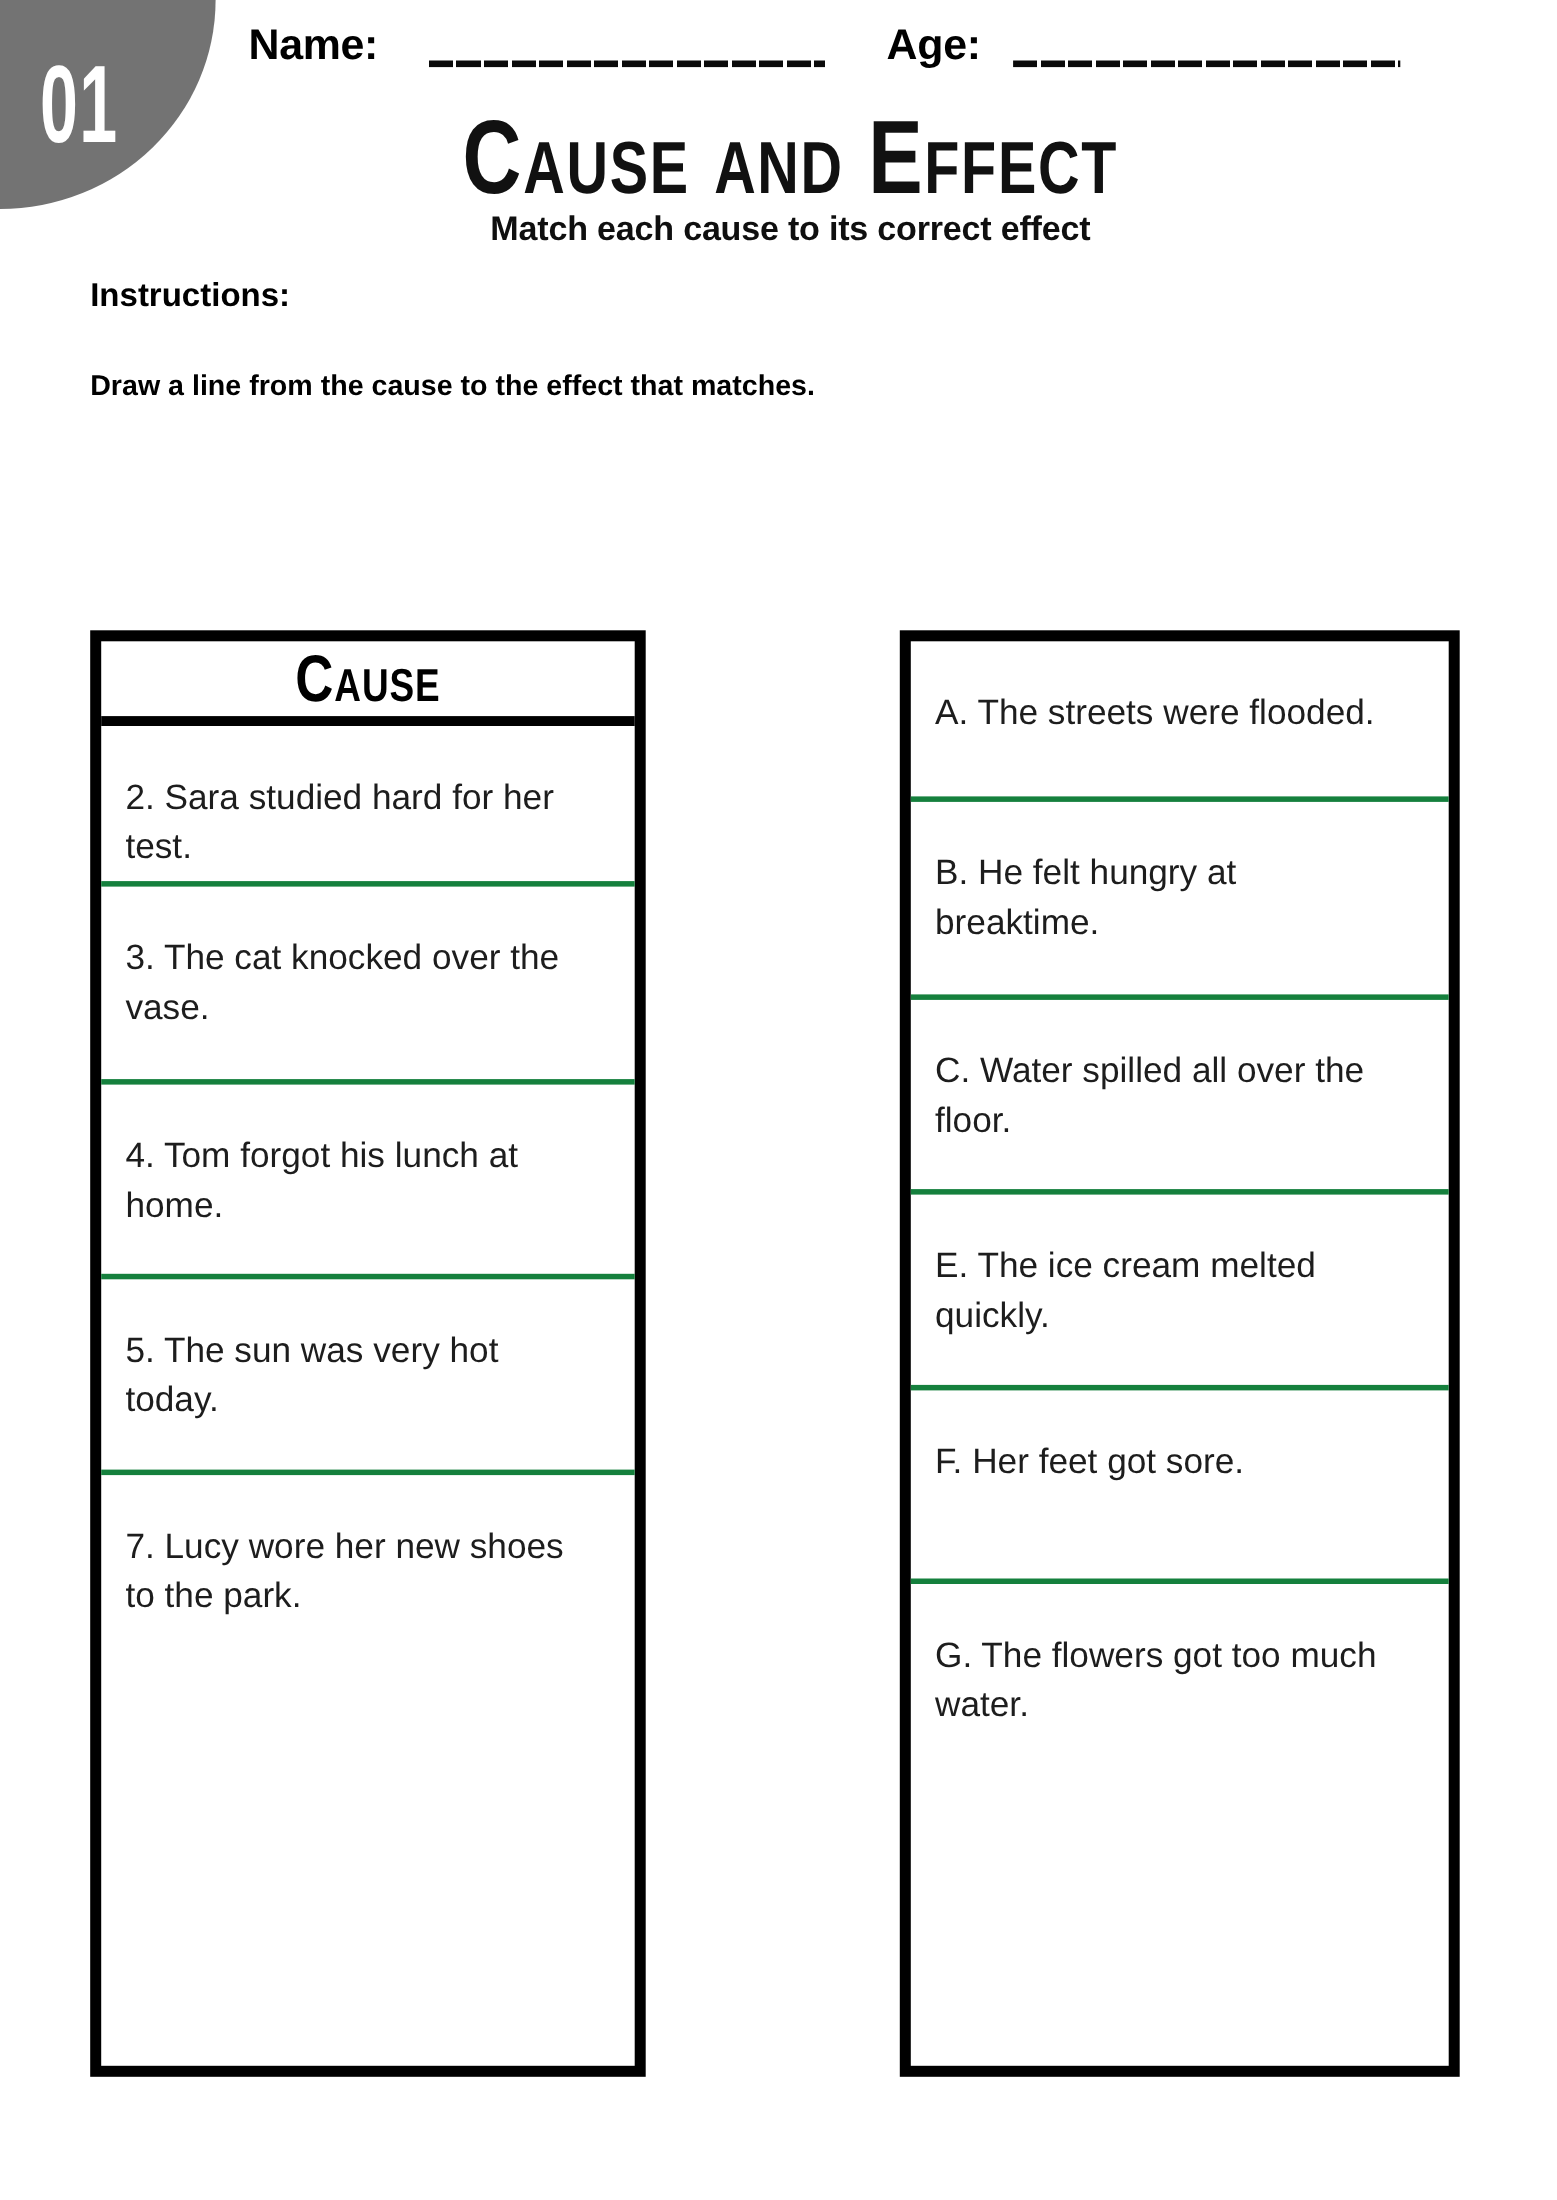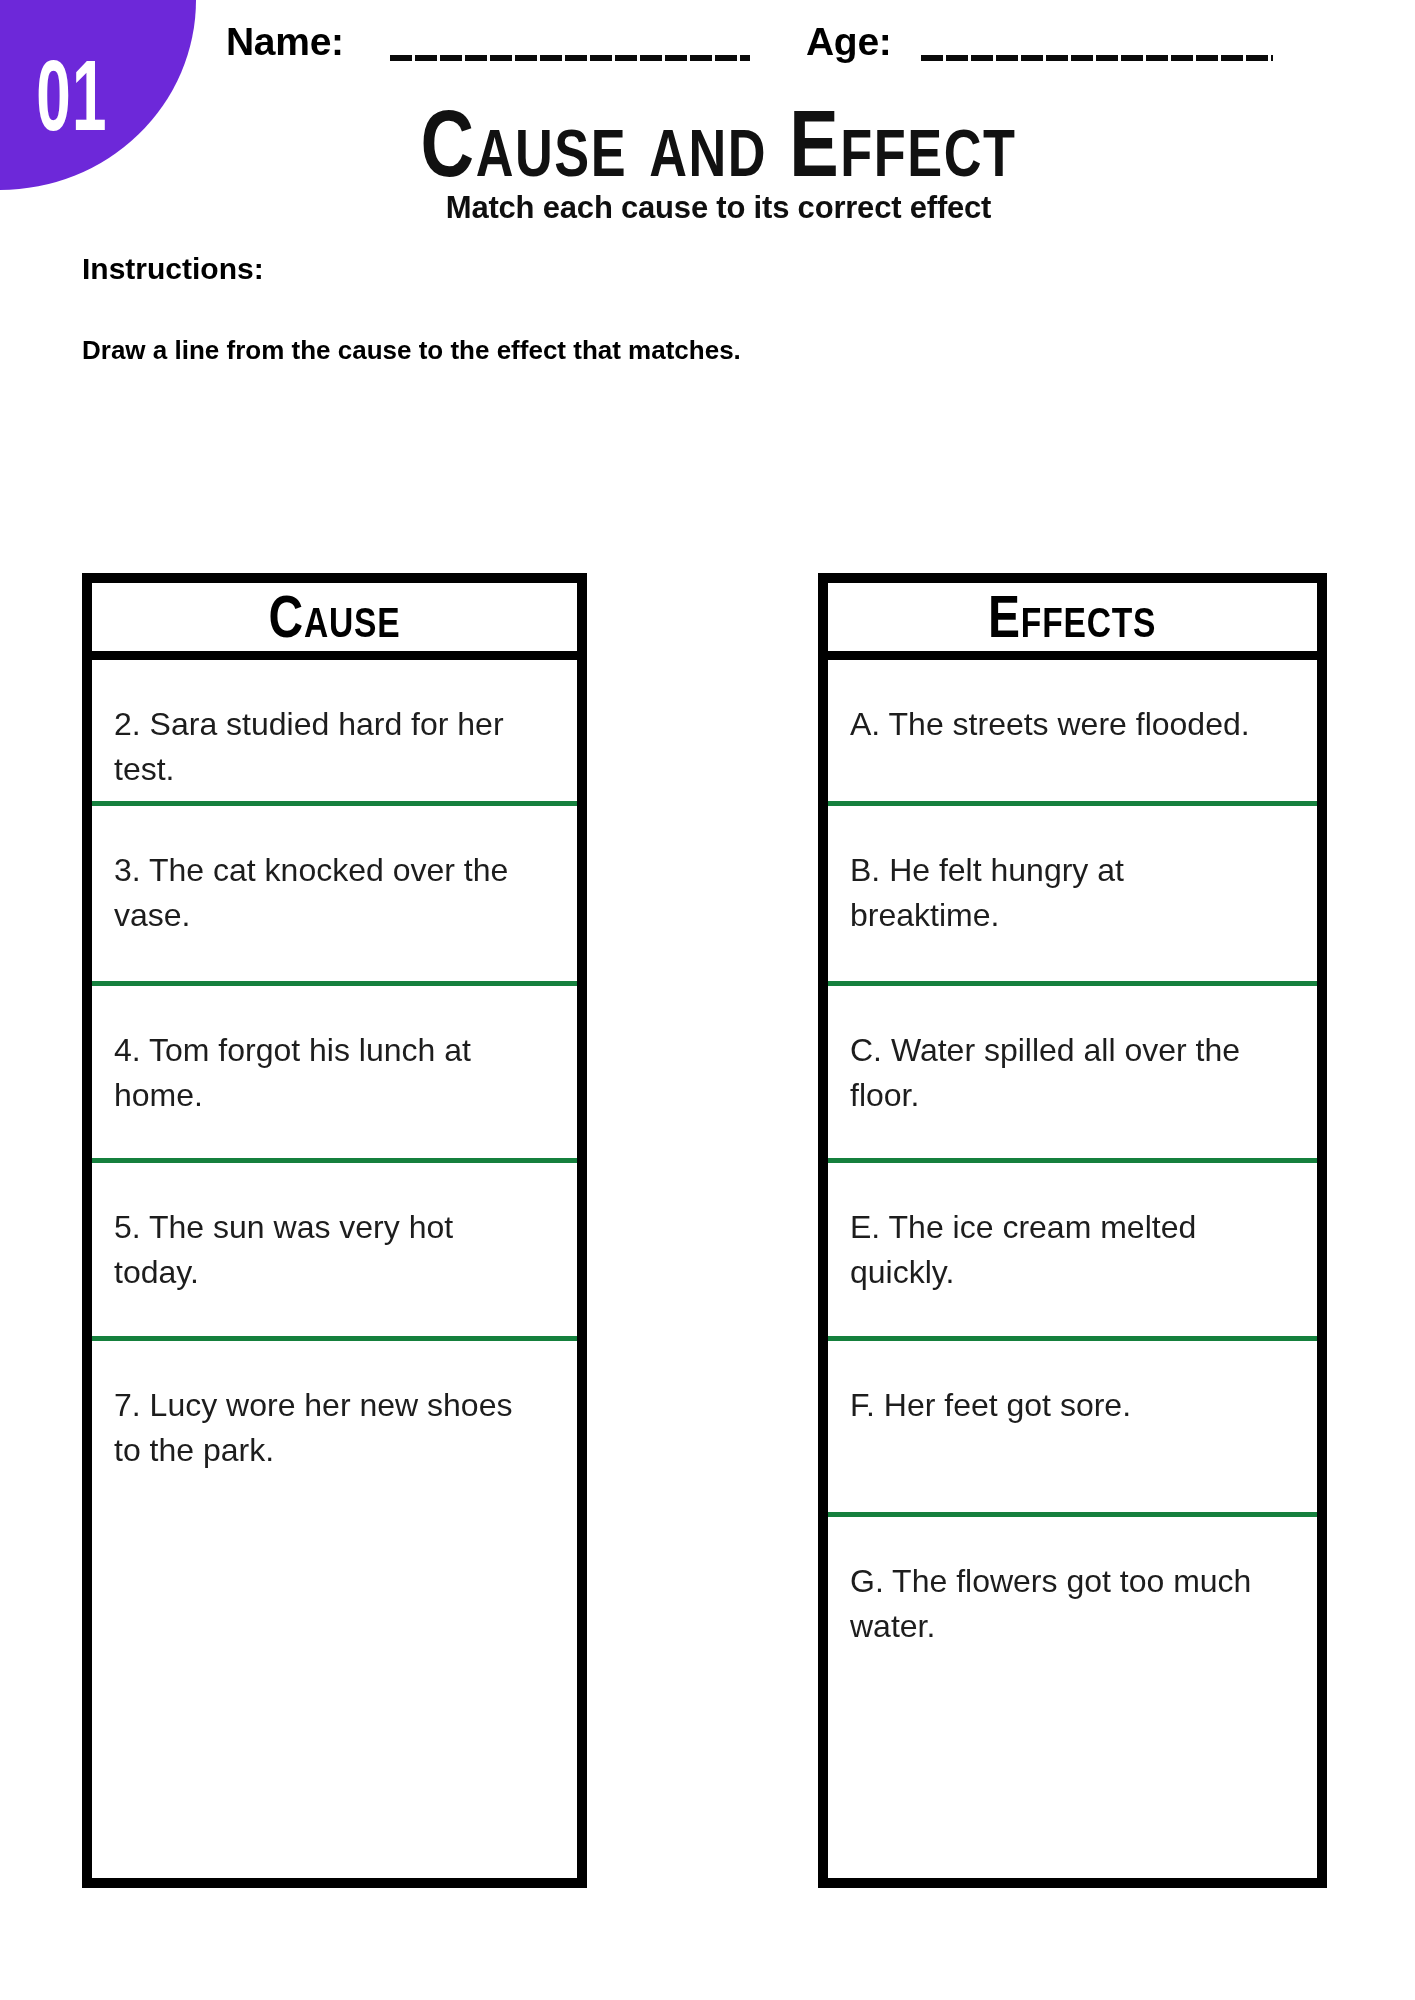--- a/index.html
+++ b/index.html
@@ -3,21 +3,21 @@
 <meta charset="utf-8">
 <style>
   html,body{margin:0;padding:0;}
   body{
     width:1415px;height:2000px;position:relative;background:#ffffff;
     font-family:"Liberation Sans", sans-serif;color:#000;overflow:hidden;
   }
   
   .badge{
     position:absolute;left:0;top:0;width:196px;height:190px;
-    background:#6d28d9;border-bottom-right-radius:100% 100%;
+    background:#737373;border-bottom-right-radius:100% 100%;
   }
   .badge-num{
     position:absolute;left:6px;top:45px;width:132px;text-align:center;
     color:#ffffff;font-weight:700;font-size:100px;line-height:1;
     transform:scaleX(0.62);letter-spacing:2px;
   }
   
   .field-label{
     position:absolute;top:20px;font-size:39px;font-weight:700;letter-spacing:-0.3px;white-space:nowrap;
   }
@@ -112,23 +112,20 @@
       <div class="row">
         <p class="cell-text">5. The sun was very hot today.</p>
       </div>
       <div class="row">
         <p class="cell-text">7. Lucy wore her new shoes to the park.</p>
       </div>
     </div>
 </div>
 
 <div class="col col-effects">
-  <div class="col-header">
-    <span>Effects</span>
-  </div>
   <div class="rows">
 
   <div class="row">
         <p class="cell-text">A. The streets were flooded.</p>
       </div>
       <div class="row">
         <p class="cell-text">B. He felt hungry at breaktime.</p>
       </div>
       <div class="row">
         <p class="cell-text">C. Water spilled all over the floor.</p>

